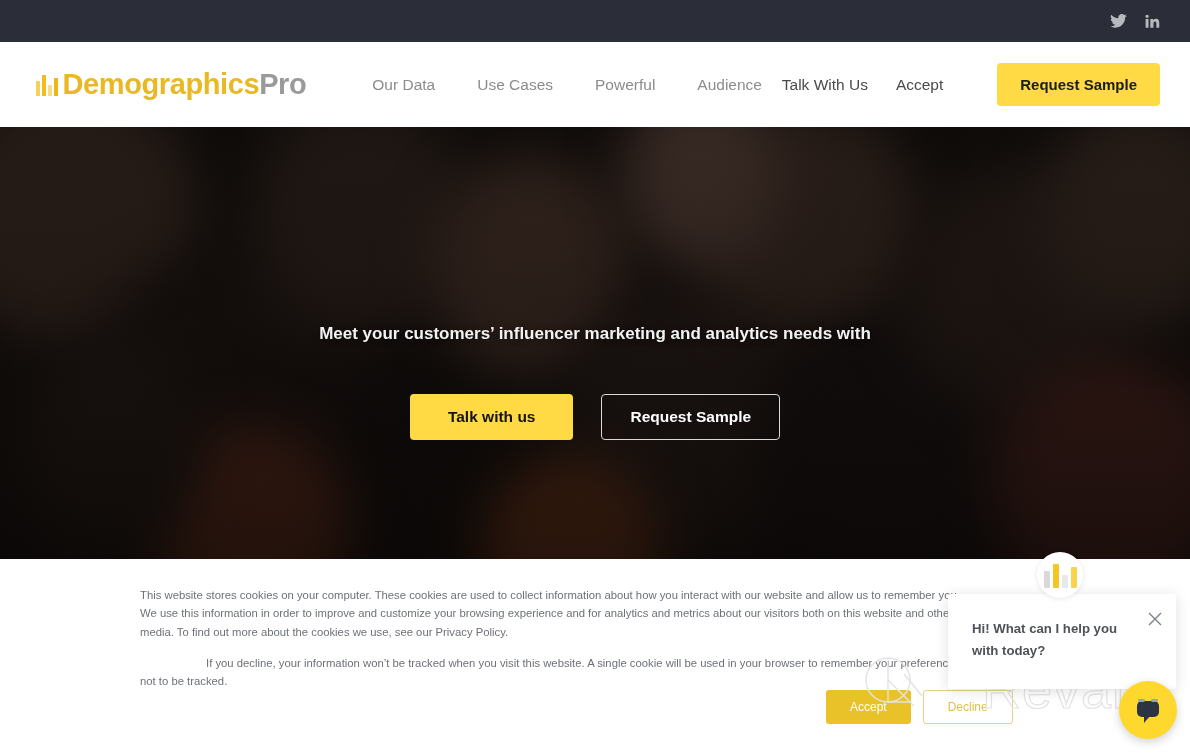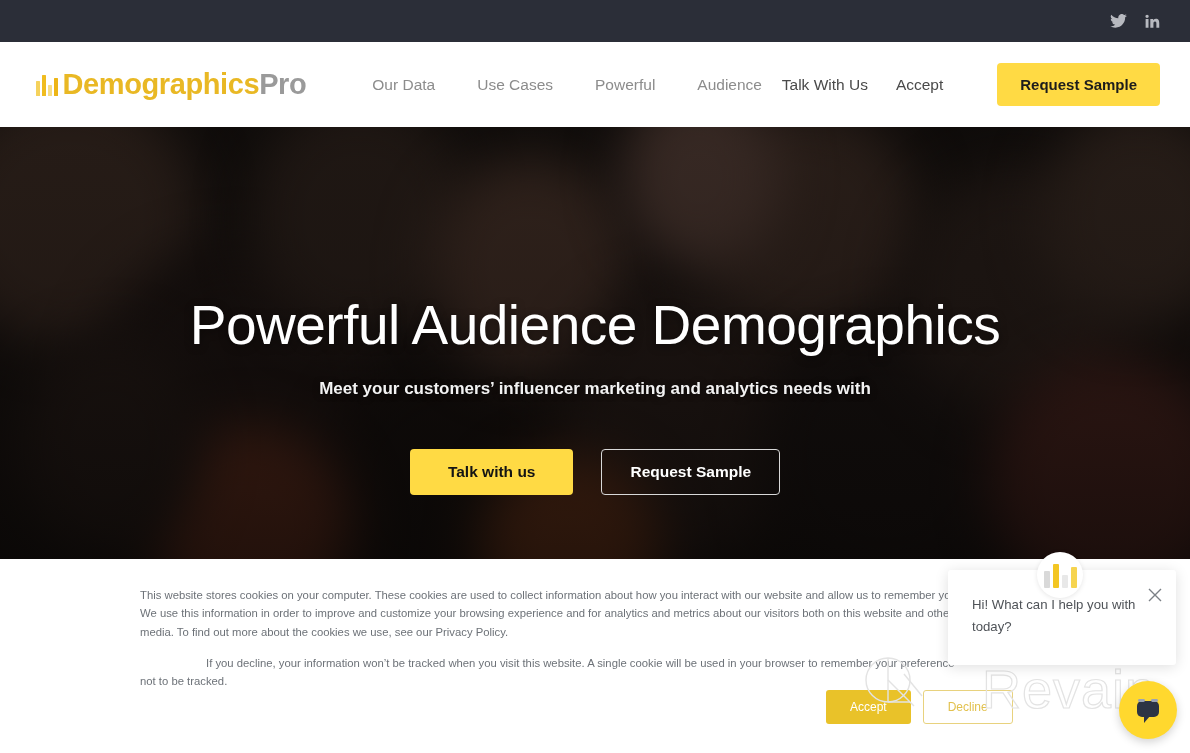--- a/index.html
+++ b/index.html
@@ -145,25 +145,25 @@
   .wm-text {
     font-size: 54px; letter-spacing: 1px; color: transparent;
     -webkit-text-stroke: 1.2px #e3e3e3;
     font-family: "Liberation Sans", sans-serif;
     line-height: 1;
     margin-left: 44px;
   }
 
   
   .chat-popup {
-    position: absolute; left: 948px; top: 570px;
+    position: absolute; left: 948px; top: 594px;
     width: 228px; height: 95px;
     background: #ffffff; border-radius: 3px;
     box-shadow: 0 2px 14px rgba(0,0,0,0.13);
-    z-index: 30; padding: 24px 16px 0 24px;
+    z-index: 30; padding: 24px 16px 0 24px; font-weight: bold;
   }
   .chat-popup-text {
     font-size: 13.2px; color: #4f5358; line-height: 1.65; width: 165px;
   }
   .chat-close {
     position: absolute; right: 12px; top: 16px;
     width: 18px; height: 18px; cursor: pointer;
   }
   .chat-close svg { display: block; stroke: #7b8086; }
   .chat-avatar {
@@ -249,21 +249,20 @@
       <div class="blob" style="left:990px;  top:230px;  width:240px; height:250px; background:#51251f;"></div>
       <div class="blob" style="left:1040px; top:-20px;  width:200px; height:220px; background:#3a2b23;"></div>
       <div class="blob" style="left:150px;  top:300px;  width:200px; height:200px; background:#6a2f1c;"></div>
       <div class="blob" style="left:480px;  top:330px;  width:180px; height:180px; background:#7a3a1a;"></div>
       <div class="blob" style="left:20px;   top:210px;  width:180px; height:220px; background:#241a16;"></div>
       <div class="blob" style="left:620px;  top:-40px;  width:160px; height:180px; background:#574038;"></div>
     </div>
     <div class="hero-overlay"></div>
 
     <div class="hero-inner">
-      <h1 class="hero-title">Powerful Audience Demographics</h1>
       <div class="hero-sub">
         <span>Meet your customers’ influencer marketing and analytics needs with</span><br>
       </div>
       <div class="hero-ctas">
         <button class="btn-talk">Talk with us</button>
         <button class="btn-sample-outline">Request Sample</button>
       </div>
     </div>
   </div>
 

